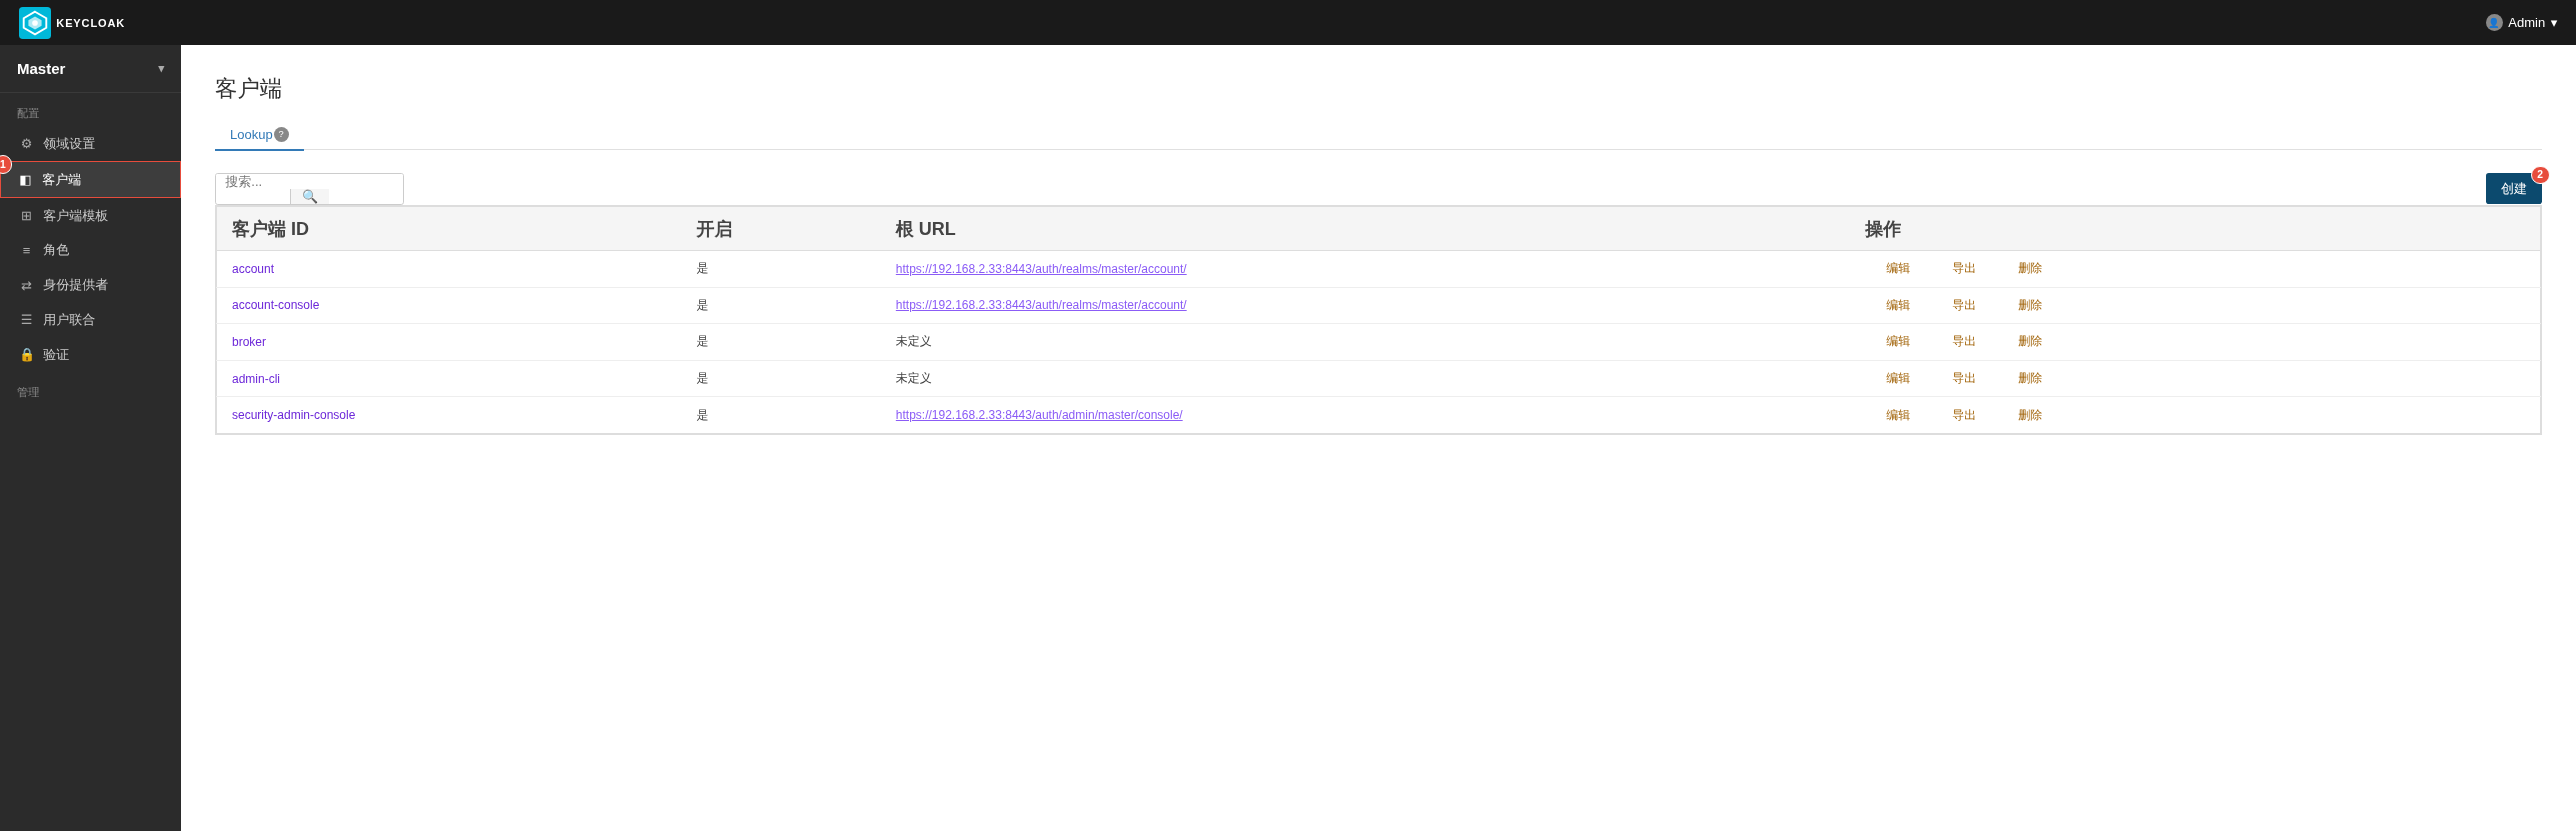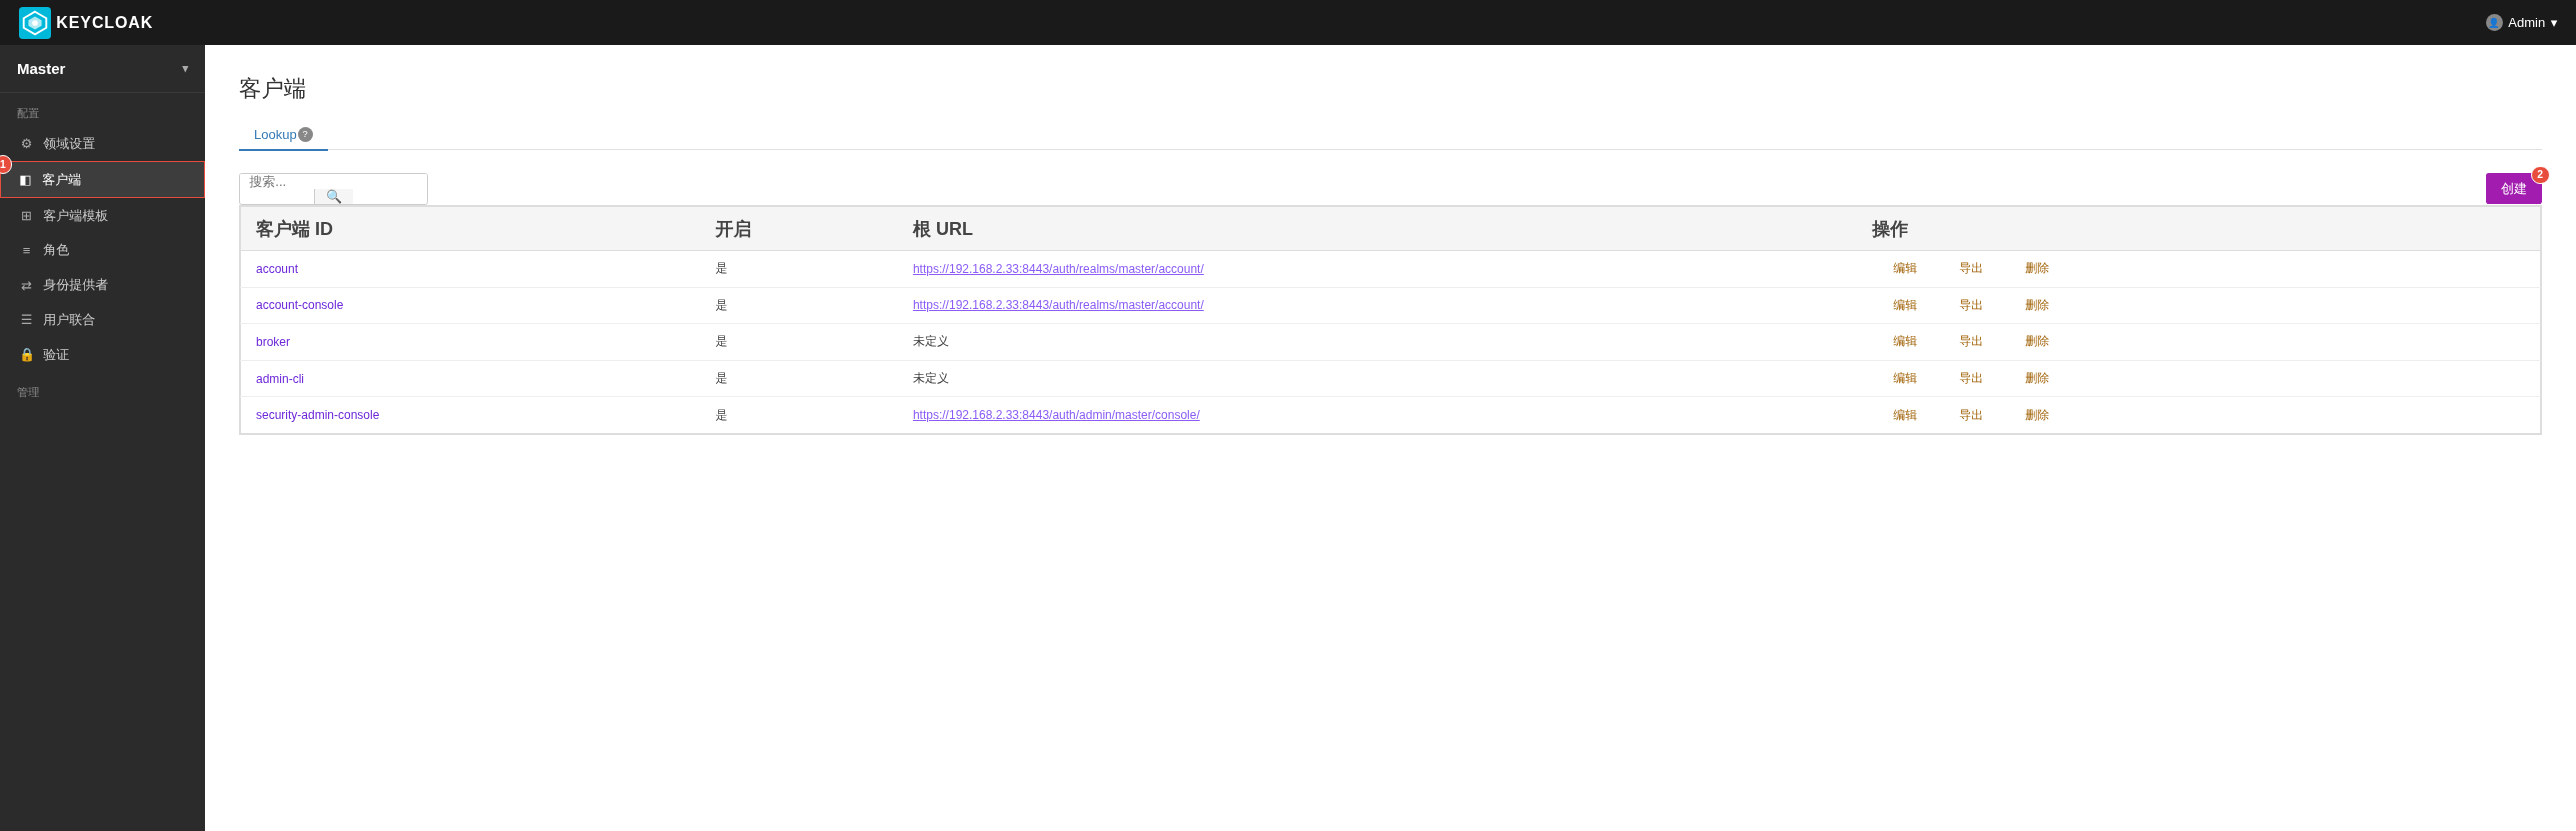--- a/index.html
+++ b/index.html
@@ -25,21 +25,21 @@
       display: flex;
       align-items: center;
       gap: 5.6px;
     }
     .logo-icon {
       width: 32px;
       height: 32px;
     }
     .logo-text {
       color: #fff;
-      font-size: 16px;
+      font-size: 11px;
       font-weight: 700;
       letter-spacing: 0.9px;
     }
     .navbar-user {
       display: flex;
       align-items: center;
       gap: 5.6px;
       color: #fff;
       cursor: pointer;
       font-size: 13px;
@@ -58,21 +58,21 @@
 
     
     .layout {
       display: flex;
       flex: 1;
       overflow: hidden;
     }
 
     
     .sidebar {
-      width: 205px;
+      width: 181px;
       background: #2b2b2b;
       color: #ccc;
       display: flex;
       flex-direction: column;
       flex-shrink: 0;
       overflow-y: auto;
       padding-bottom: 18.7px;
     }
     .realm-selector {
       display: flex;
@@ -194,21 +194,21 @@
       padding: 0 11.2px;
       height: 100%;
       cursor: pointer;
       font-size: 13px;
       color: #555;
       display: flex;
       align-items: center;
     }
 
     .create-button {
-      background: #a21caf;
+      background: #0c4a6e;
       color: #fff;
       border: none;
       padding: 6.5px 15px;
       border-radius: 2.8px;
       cursor: pointer;
       font-size: 13px;
       font-weight: 500;
       position: relative;
     }
 

